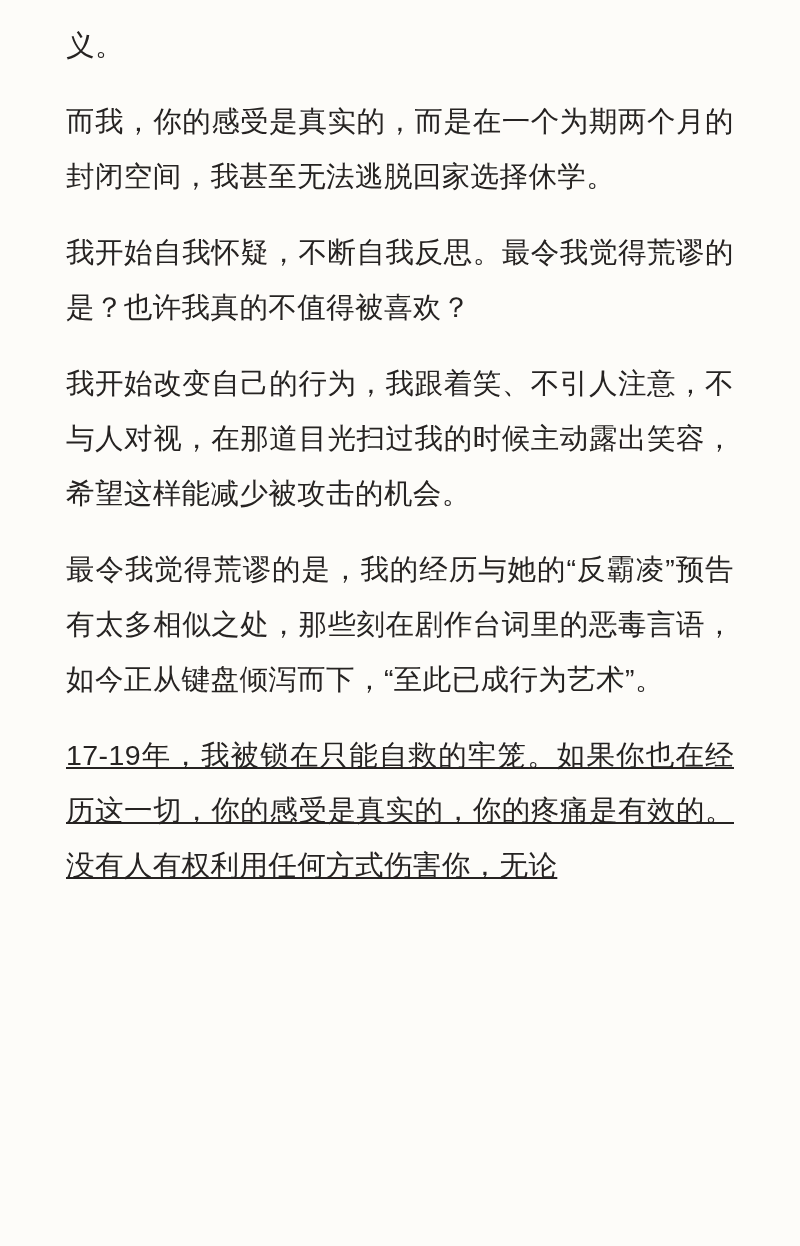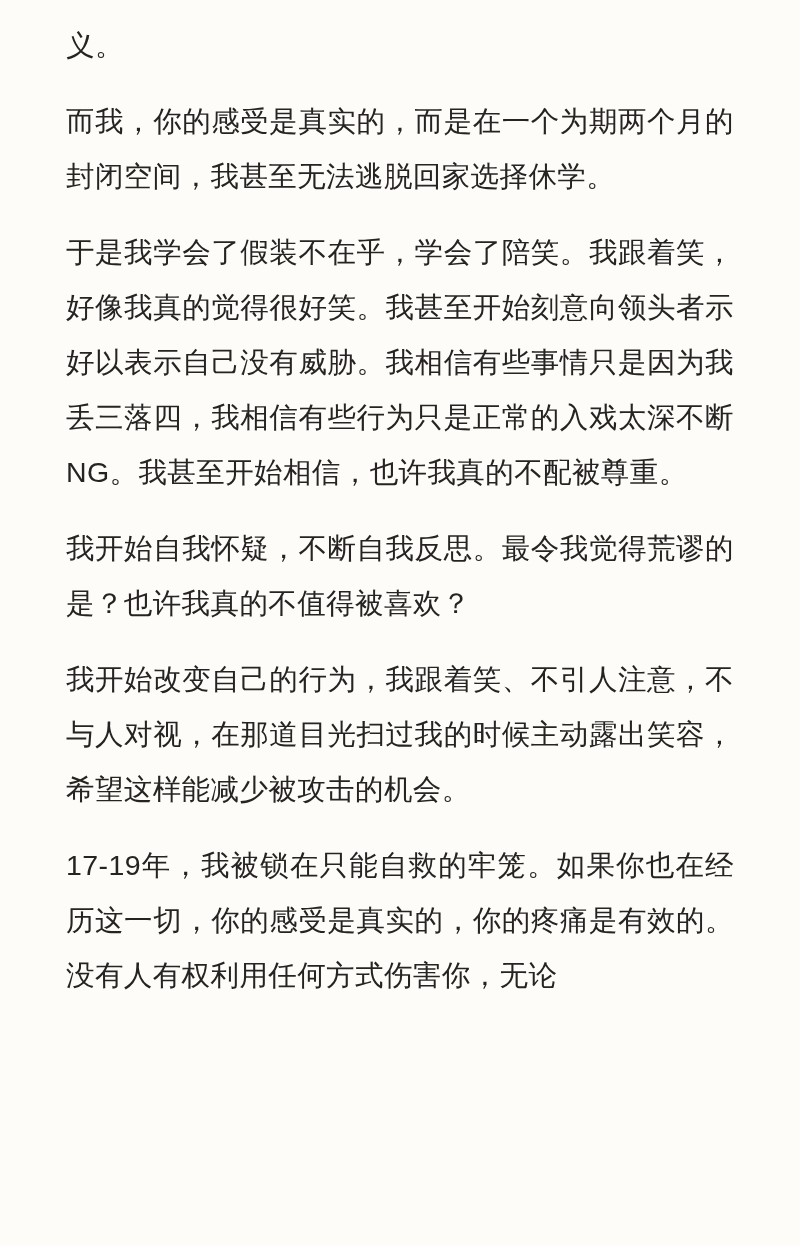--- a/index.html
+++ b/index.html
@@ -25,25 +25,26 @@
     font-size: 28.5px;
     line-height: 55px;
     letter-spacing: 0.4px;
     margin: 0 0 21px 0;
     text-align: justify;
     text-justify: inter-ideograph;
     word-break: break-all;
   }
   .para:last-child {
     margin-bottom: 0;
+    text-decoration: underline;
   }
 </style>
 </head>
 <body>
 
 <div class="article">
   <p class="para">义。</p>
   <p class="para">而我，你的感受是真实的，而是在一个为期两个月的封闭空间，我甚至无法逃脱回家选择休学。</p>
-  <p class="para">于是我学会了假装不在乎，学会了陪笑。我跟着笑，好像我真的觉得很好笑。我甚至开始刻意向领头者示好以表示自己没有威胁。我相信有些事情只是因为我丢三落四，我相信有些行为只是正常的入戏太深不断NG。我甚至开始相信，也许我真的不配被尊重。</p>
   <p class="para">我开始自我怀疑，不断自我反思。最令我觉得荒谬的是？也许我真的不值得被喜欢？</p>
   <p class="para">我开始改变自己的行为，我跟着笑、不引人注意，不与人对视，在那道目光扫过我的时候主动露出笑容，希望这样能减少被攻击的机会。</p>
+  <p class="para">最令我觉得荒谬的是，我的经历与她的“反霸凌”预告有太多相似之处，那些刻在剧作台词里的恶毒言语，如今正从键盘倾泻而下，“至此已成行为艺术”。</p>
   <p class="para">17-19年，我被锁在只能自救的牢笼。如果你也在经历这一切，你的感受是真实的，你的疼痛是有效的。没有人有权利用任何方式伤害你，无论</p>
 </div>
 
 </body></html>

